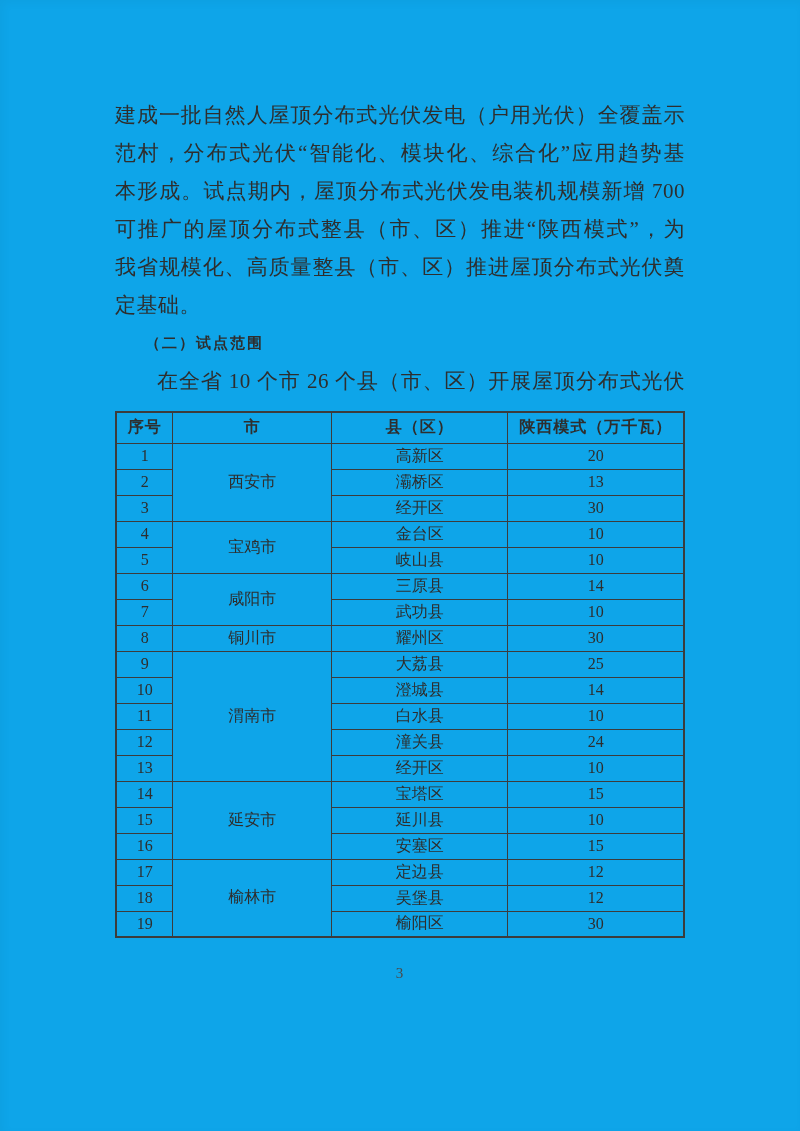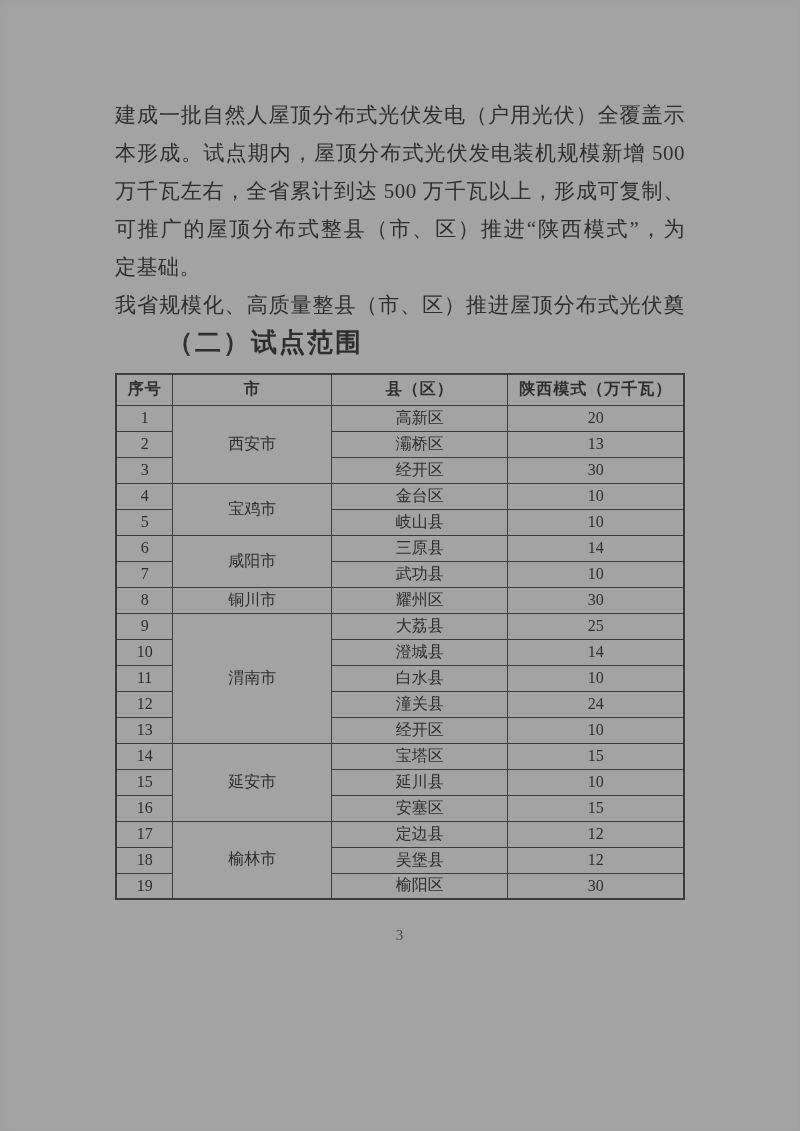--- a/index.html
+++ b/index.html
@@ -2,21 +2,21 @@
 <html><head>
 <meta charset="utf-8">
 <style>
   * { margin: 0; padding: 0; box-sizing: border-box; }
   html, body { background: #e8e8e8; }
   .page {
     position: relative;
     width: 800px;
     height: 1131px;
     margin: 0 auto;
-    background: #a3a3a3;
+    background: #0ea5e9;
     color: #2e2e2e;
     font-family: "Liberation Serif", "DejaVu Serif", serif;
     box-shadow: inset 3px 3px 10px rgba(0,0,0,0.035);
     overflow: hidden;
   }
   .content {
     padding: 96px 115px 0 115px;
   }
   .para .line {
     font-size: 21px;
@@ -24,21 +24,21 @@
     letter-spacing: 0.5px;
     white-space: nowrap;
   }
   .para .line.fill {
     white-space: normal;
     text-align: justify;
     text-align-last: justify;
   }
   .para .line.indent { text-indent: 2em; }
   .section-heading {
-    font-size: 26px;
+    font-size: 15px;
     line-height: 38px;
     font-weight: bold;
     text-indent: 2em;
     letter-spacing: 2px;
   }
   table.county-table {
     width: 100%;
     margin-top: 11px;
     border-collapse: collapse;
     border: 2px solid #3c3c3c;
@@ -72,30 +72,31 @@
   }
 </style>
 </head>
 <body>
 
 <div class="page">
   <div class="content">
 
     <div class="para">
       <div class="line fill">建成一批自然人屋顶分布式光伏发电（户用光伏）全覆盖示</div>
-      <div class="line fill">本形成。试点期内，屋顶分布式光伏发电装机规模新增 500</div>
-      <div class="line fill">万千瓦左右，全省累计到达 500 万千瓦以上，形成可复制、</div>
+      <div class="line fill">范村，分布式光伏“智能化、模块化、综合化”应用趋势基</div>
+      <div class="line fill">本形成。试点期内，屋顶分布式光伏发电装机规模新增 700</div>
       <div class="line fill">可推广的屋顶分布式整县（市、区）推进“陕西模式”，为</div>
+      <div class="line fill">我省规模化、高质量整县（市、区）推进屋顶分布式光伏奠</div>
       <div class="line">定基础。</div>
-      <div class="line fill">我省规模化、高质量整县（市、区）推进屋顶分布式光伏奠</div>
     </div>
 
     <div class="section-heading">（二）试点范围</div>
 
     <div class="para">
+      <div class="line fill indent">在全省 10 个市 26 个县（市、区）开展屋顶分布式光伏</div>
     </div>
 
     <table class="county-table">
       <colgroup>
         <col class="c-no">
           <col class="c-city">
           <col class="c-county">
           <col class="c-cap">
       </colgroup>
       <thead>

